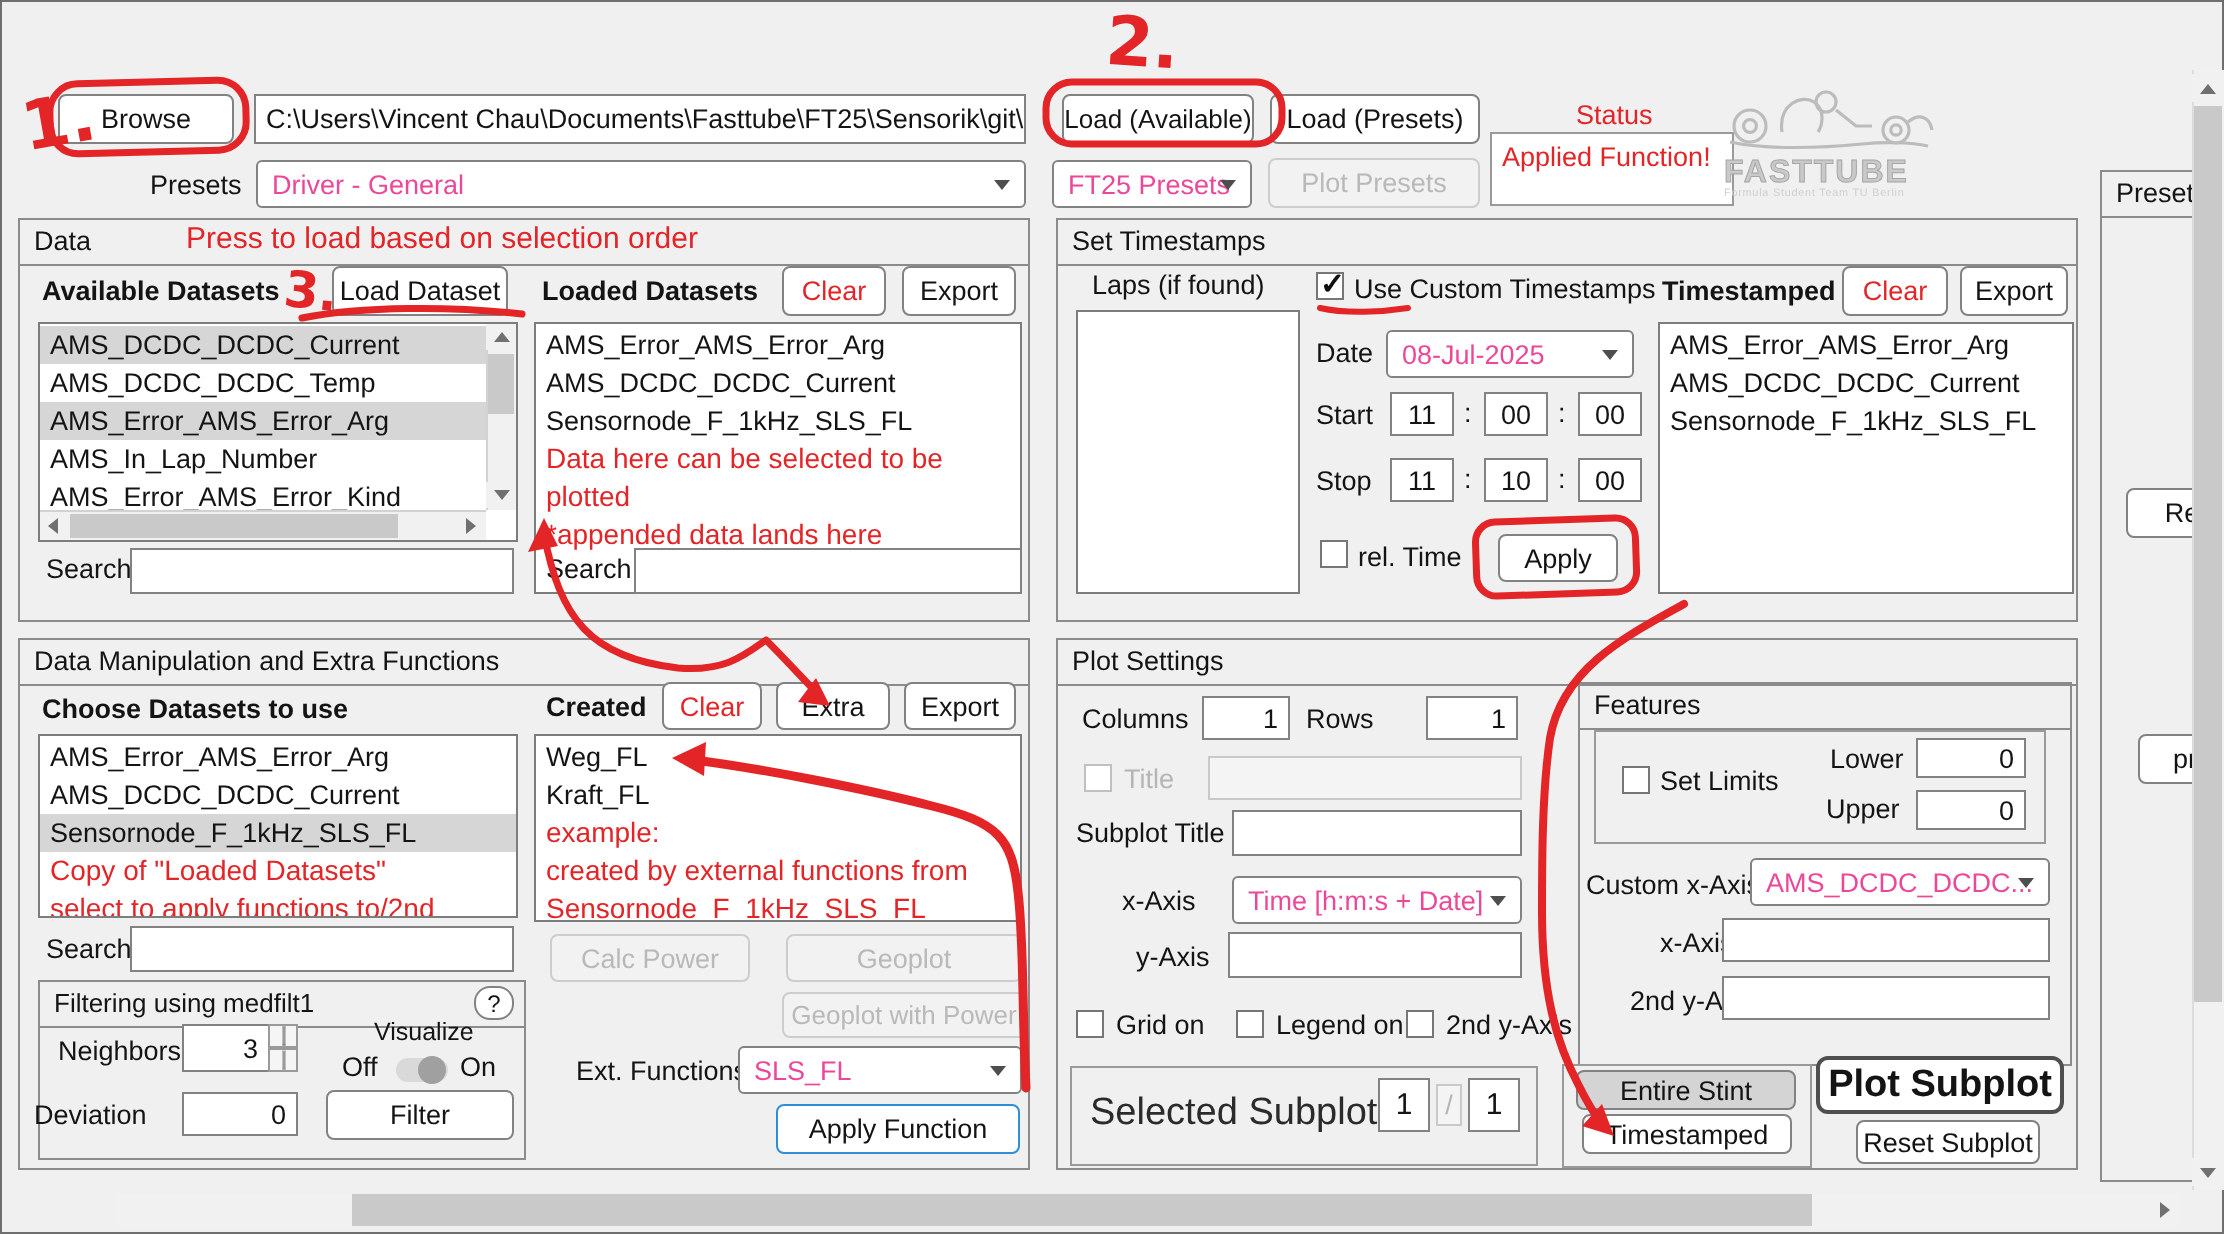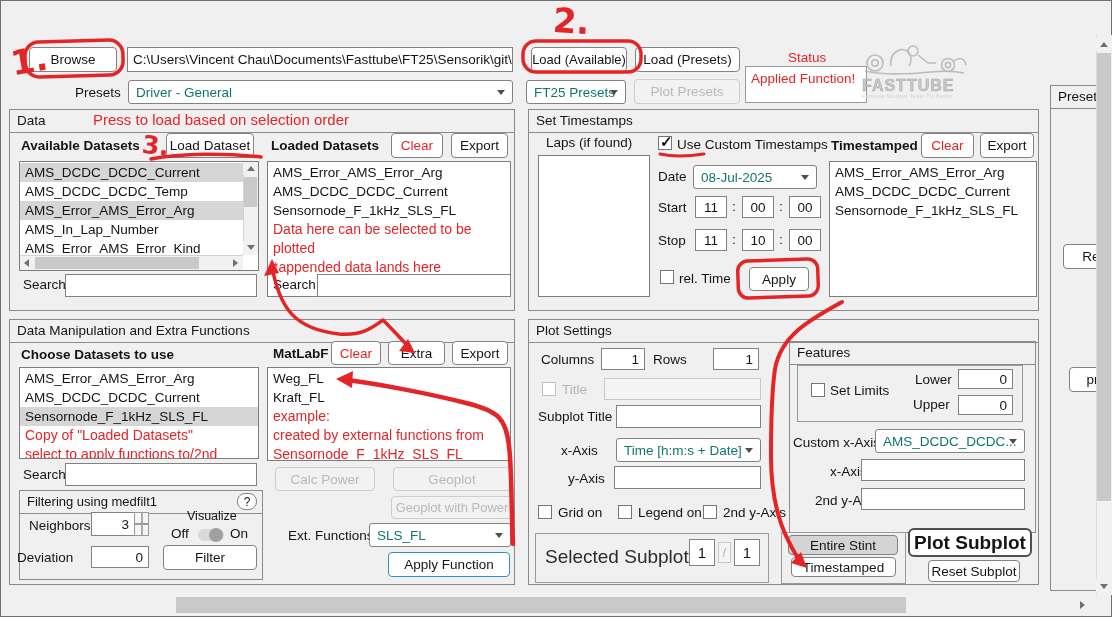--- a/index.html
+++ b/index.html
@@ -13,21 +13,21 @@
   .gray{color:#b5b5b5;}
   .panel{position:absolute;border:1px solid #8b8b8b;box-sizing:border-box;}
   .ptitle{height:22px;line-height:21px;border-bottom:1px solid #8b8b8b;padding-left:7px;font-size:13.5px;color:#141414;}
   .btn{position:absolute;display:flex;align-items:center;justify-content:center;background:#fff;border:1px solid #828282;border-radius:4px;font-size:13.5px;color:#141414;box-sizing:border-box;white-space:nowrap;}
   .btn.dis{color:#b9b9b9;border-color:#cdcdcd;background:#f2f2f2;}
   .btn.redtxt{color:#e32528;}
   .edit{position:absolute;background:#fff;border:1px solid #828282;box-sizing:border-box;font-size:13.5px;color:#141414;display:flex;align-items:center;padding:0 5px;overflow:hidden;white-space:nowrap;}
   .edit.right{justify-content:flex-end;}
   .edit.center{justify-content:center;padding:0 2px;}
   .edit.dis{background:#f4f4f4;border-color:#c9c9c9;}
-  .dd{position:absolute;background:#fff;border:1px solid #828282;border-radius:3px;box-sizing:border-box;font-size:13.5px;color:#0f766e;display:flex;align-items:center;padding:0 20px 0 7px;overflow:hidden;white-space:nowrap;}
+  .dd{position:absolute;background:#fff;border:1px solid #828282;border-radius:3px;box-sizing:border-box;font-size:13.5px;color:#ec4899;display:flex;align-items:center;padding:0 20px 0 7px;overflow:hidden;white-space:nowrap;}
   .dd .arr{position:absolute;right:7px;top:50%;margin-top:-2px;width:0;height:0;border-left:4.5px solid transparent;border-right:4.5px solid transparent;border-top:5px solid #4e4e4e;}
   .list{position:absolute;background:#fff;border:1px solid #7d7d7d;box-sizing:border-box;overflow:hidden;padding-top:1px;}
   .li{font-size:13.5px;line-height:19px;padding:0 5px;color:#141414;white-space:pre-line;}
   .li.sel{background:#d6d6d6;}
   .li.red{color:#e32528;font-size:14px;}
   .cb{position:absolute;width:14px;height:14px;background:#fff;border:1px solid #767676;box-sizing:border-box;}
   .cb.dis{border-color:#c0c0c0;}
   .cb.checked::after{content:"\2713";position:absolute;left:1px;top:-4px;font-size:15px;font-weight:bold;color:#101010;}
   .group{position:absolute;border:1px solid #9a9a9a;box-sizing:border-box;}
   .sb{position:absolute;background:#f1f1f1;box-sizing:border-box;}
@@ -206,21 +206,21 @@
   <span class="lbl" style="left:186px;top:508px;font-size:12.5px">Visualize</span>
   <span class="lbl" style="left:170px;top:525px">Off</span>
   <div class="togtrack" style="left:197px;top:528px">
       <div class="togknob"></div>
     </div>
   <span class="lbl" style="left:229px;top:525px">On</span>
   <span class="lbl" style="left:16px;top:549px">Deviation</span>
   <div class="edit right" style="left:90px;top:545px;width:58px;height:22px">0</div>
   <div class="btn" style="left:162px;top:544px;width:94px;height:25px">Filter</div>
 
-  <span class="lbl b" style="left:272px;top:345px">MatLabF</span>
+  <span class="lbl b" style="left:272px;top:345px">Created</span>
   <div class="btn redtxt" style="left:330px;top:340px;width:50px;height:24px">Clear</div>
   <div class="btn" style="left:387px;top:340px;width:57px;height:24px">Extra</div>
   <div class="btn" style="left:451px;top:340px;width:56px;height:24px">Export</div>
   <div class="list" style="left:266px;top:366px;width:244px;height:94px">
 
   <div class="li">Weg_FL</div>
       <div class="li">Kraft_FL</div>
       <div class="li red">example:</div>
       <div class="li red">created by external functions from</div>
       <div class="li red">Sensornode_F_1kHz_SLS_FL</div>

